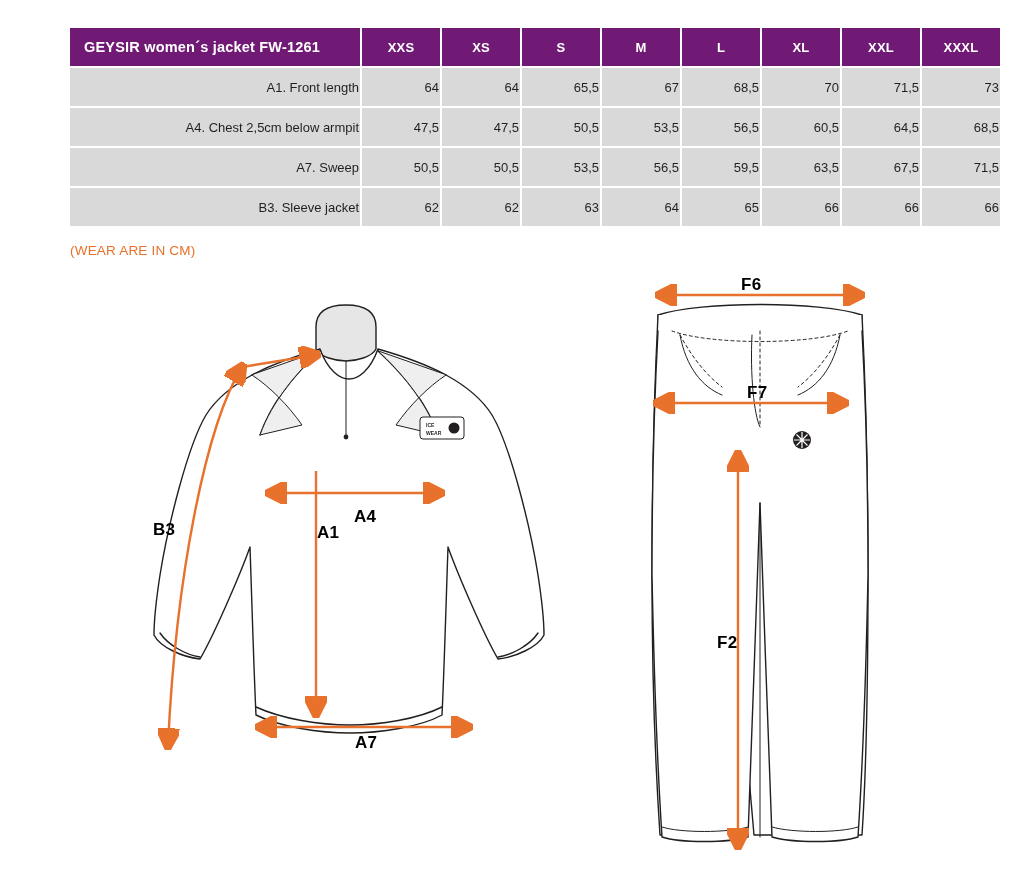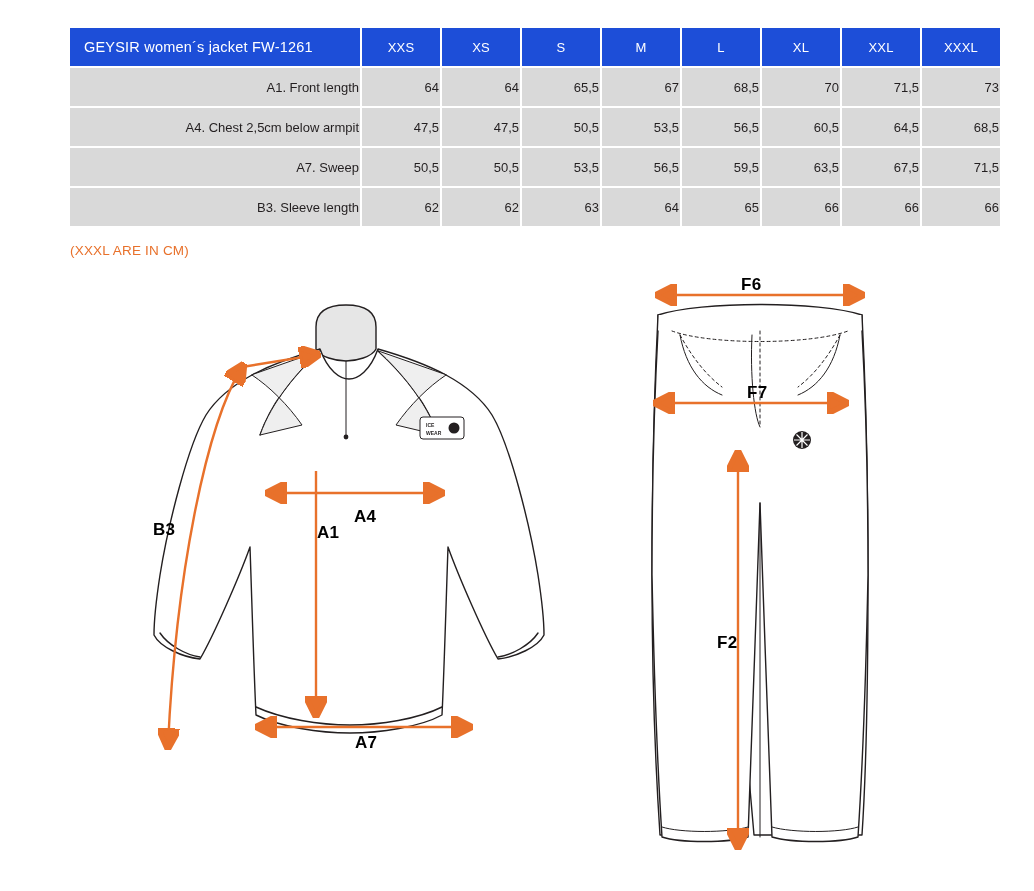--- a/index.html
+++ b/index.html
@@ -33,23 +33,23 @@
     width: 898px;
     table-layout: fixed;
   }
   table.size-table th,
   table.size-table td {
     border: 2px solid #ffffff;
     height: 36px;
     font-size: 13px;
   }
   table.size-table thead th {
-    background: #1d4ed8;
+    background: #701a75;
     color: #ffffff;
-    font-weight: normal;
+    font-weight: bold;
     text-align: center;
     letter-spacing: .2px;
   }
   table.size-table thead th.name-col {
     text-align: left;
     padding-left: 14px;
     font-size: 14.5px;
   }
   table.size-table tbody td {
     background: #d9d9d9;
@@ -160,35 +160,35 @@
           <td>50,5</td>
           <td>50,5</td>
           <td>53,5</td>
           <td>56,5</td>
           <td>59,5</td>
           <td>63,5</td>
           <td>67,5</td>
           <td>71,5</td>
         </tr>
         <tr>
-          <td class="row-label">B3. Sleeve length</td>
+          <td class="row-label">B3. Sleeve jacket</td>
           <td>62</td>
           <td>62</td>
           <td>63</td>
           <td>64</td>
           <td>65</td>
           <td>66</td>
           <td>66</td>
           <td>66</td>
         </tr>
       </tbody>
     </table>
   </div>
 
-  <div class="units">(XXXL ARE IN CM)</div>
+  <div class="units">(WEAR ARE IN CM)</div>
 
   <div class="figures">
 
     <div class="fig jacket">
       <svg width="460" height="520" viewBox="0 0 460 520">
         <g fill="none" stroke="#231f20" stroke-width="1.4" stroke-linejoin="round" stroke-linecap="round">
 
           <path d="M196 52 C196 38 206 30 226 30 C246 30 256 38 256 52 L256 74 C252 82 236 86 226 86 C216 86 200 82 196 74 Z" fill="#e6e6e6" stroke="#231f20"></path>
 
           <path d="M200 74 C186 78 158 86 132 100 C110 112 96 124 86 140

